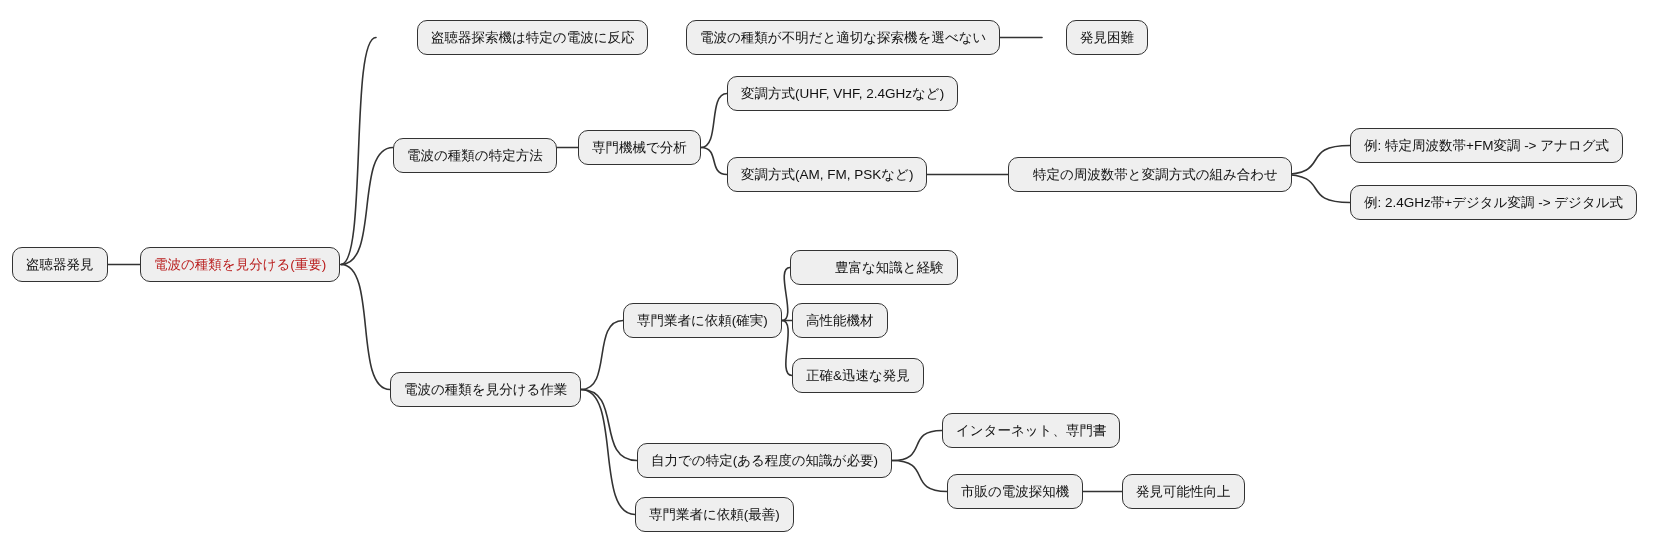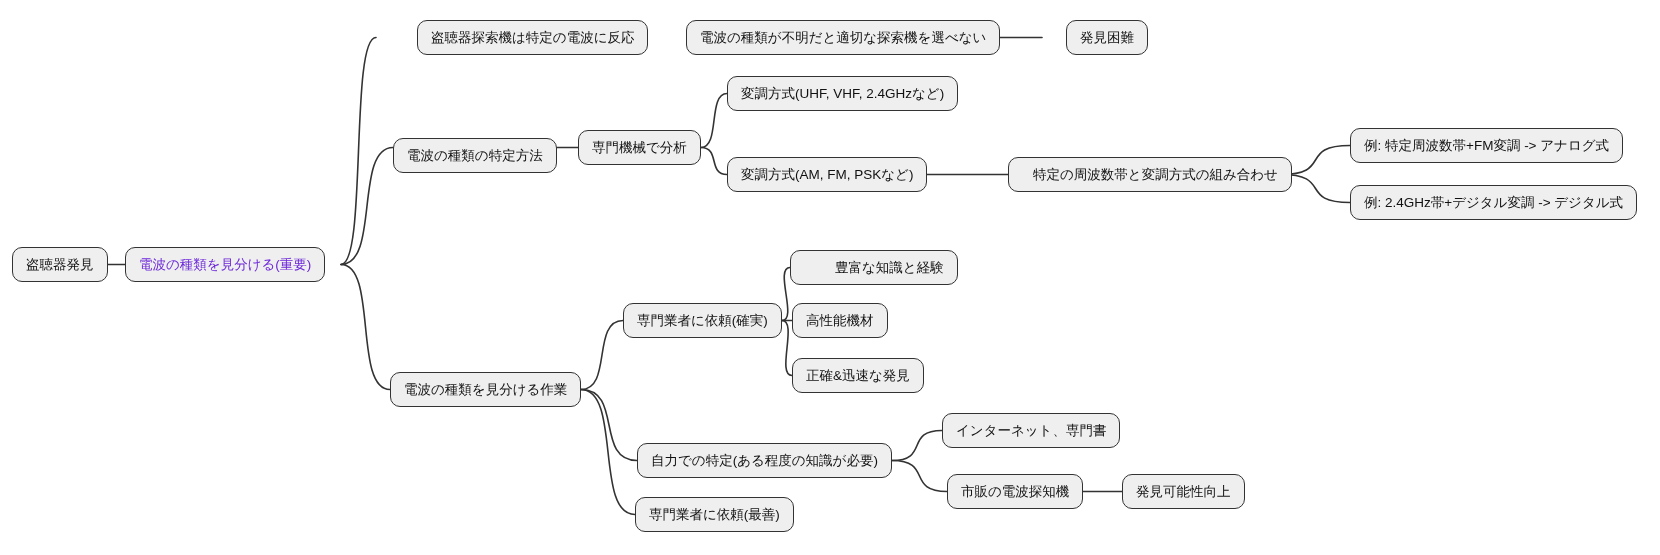--- a/index.html
+++ b/index.html
@@ -71,21 +71,21 @@
       <path d="M 782 320.5 C 798 320.5, 776 320.5, 792 320.5" stroke="#333333"></path>
       <path d="M 782 320.5 C 798 320.5, 776 375.5, 792 375.5" stroke="#333333"></path>
       <path d="M 581 389.5 C 623 389.5, 595 460.5, 637 460.5" stroke="#333333"></path>
       <path d="M 892 460.5 C 929.5 460.5, 904.5 430.5, 942 430.5" stroke="#333333"></path>
       <path d="M 892 460.5 C 933.25 460.5, 905.75 491.5, 947 491.5" stroke="#333333"></path>
       <path d="M 1083 491.5 C 1112.25 491.5, 1092.75 491.5, 1122 491.5" stroke="#333333"></path>
       <path d="M 581 389.5 C 621.5 389.5, 594.5 514.5, 635 514.5" stroke="#333333"></path>
     </svg>
   <div id="nodes">
       <div class="node" style="left: 12px; top: 247px; background: rgb(239, 239, 239); border-color: rgb(51, 51, 51); color: rgb(17, 17, 17);">盗聴器発見</div>
-      <div class="node" style="left: 125px; top: 247px; background: rgb(239, 239, 239); border-color: rgb(51, 51, 51); color: #6d28d9;">電波の種類を見分ける(重要)</div>
+      <div class="node" style="left: 140px; top: 247px; background: rgb(239, 239, 239); border-color: rgb(51, 51, 51); color: #b91c1c;">電波の種類を見分ける(重要)</div>
       <div class="node" style="left: 376px; top: 20px; background: rgb(239, 239, 239); border-color: rgb(51, 51, 51); color: rgb(17, 17, 17); margin-left: 41px;">盗聴器探索機は特定の電波に反応</div>
       <div class="node" style="left: 641px; top: 20px; background: rgb(239, 239, 239); border-color: rgb(51, 51, 51); color: rgb(17, 17, 17); margin-left: 45px;">電波の種類が不明だと適切な探索機を選べない</div>
       <div class="node" style="left: 1066px; top: 20px; background: rgb(239, 239, 239); border-color: rgb(51, 51, 51); color: rgb(17, 17, 17);">発見困難</div>
       <div class="node" style="left: 393px; top: 130px; background: rgb(239, 239, 239); border-color: rgb(51, 51, 51); color: rgb(17, 17, 17); margin-top: 8px;">電波の種類の特定方法</div>
       <div class="node" style="left: 578px; top: 130px; background: rgb(239, 239, 239); border-color: rgb(51, 51, 51); color: rgb(17, 17, 17);">専門機械で分析</div>
       <div class="node" style="left: 727px; top: 76px; background: rgb(239, 239, 239); border-color: rgb(51, 51, 51); color: rgb(17, 17, 17);">変調方式(UHF, VHF, 2.4GHzなど)</div>
       <div class="node" style="left: 727px; top: 157px; background: rgb(239, 239, 239); border-color: rgb(51, 51, 51); color: rgb(17, 17, 17);">変調方式(AM, FM, PSKなど)</div>
       <div class="node" style="left: 1008px; top: 157px; background: rgb(239, 239, 239); border-color: rgb(51, 51, 51); color: rgb(17, 17, 17); padding-left: 24px;">特定の周波数帯と変調方式の組み合わせ</div>
       <div class="node" style="left: 1350px; top: 128px; background: rgb(239, 239, 239); border-color: rgb(51, 51, 51); color: rgb(17, 17, 17);">例: 特定周波数帯+FM変調 -&gt; アナログ式</div>
       <div class="node" style="left: 1350px; top: 185px; background: rgb(239, 239, 239); border-color: rgb(51, 51, 51); color: rgb(17, 17, 17);">例: 2.4GHz帯+デジタル変調 -&gt; デジタル式</div>

